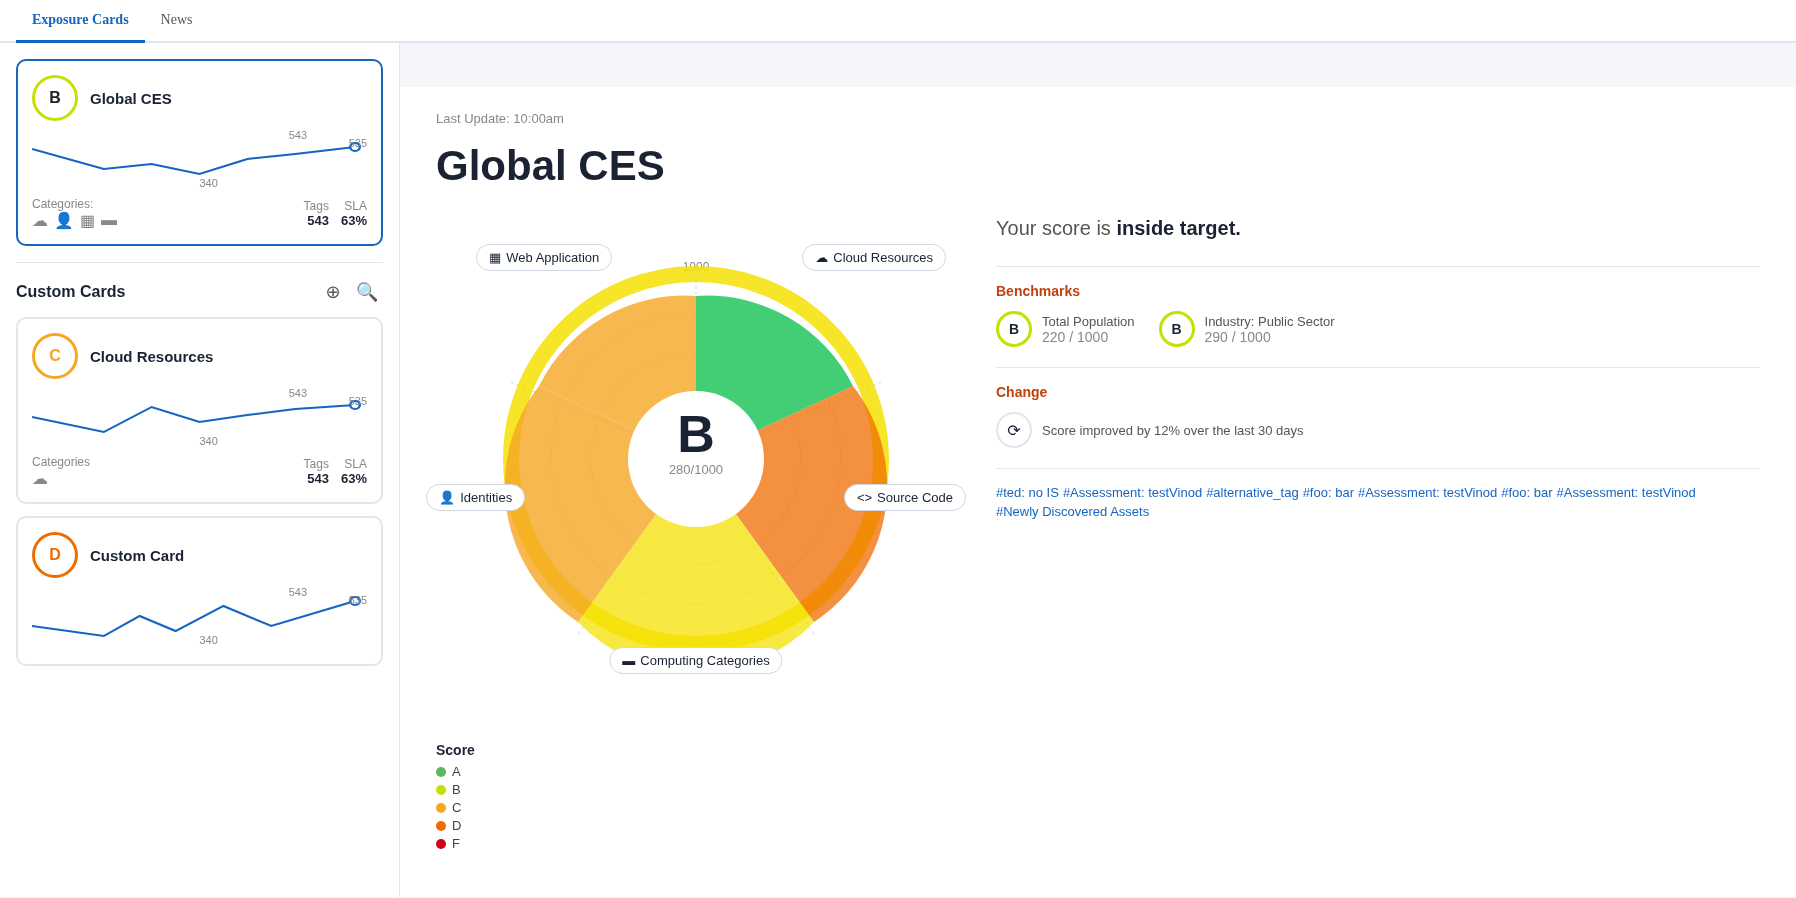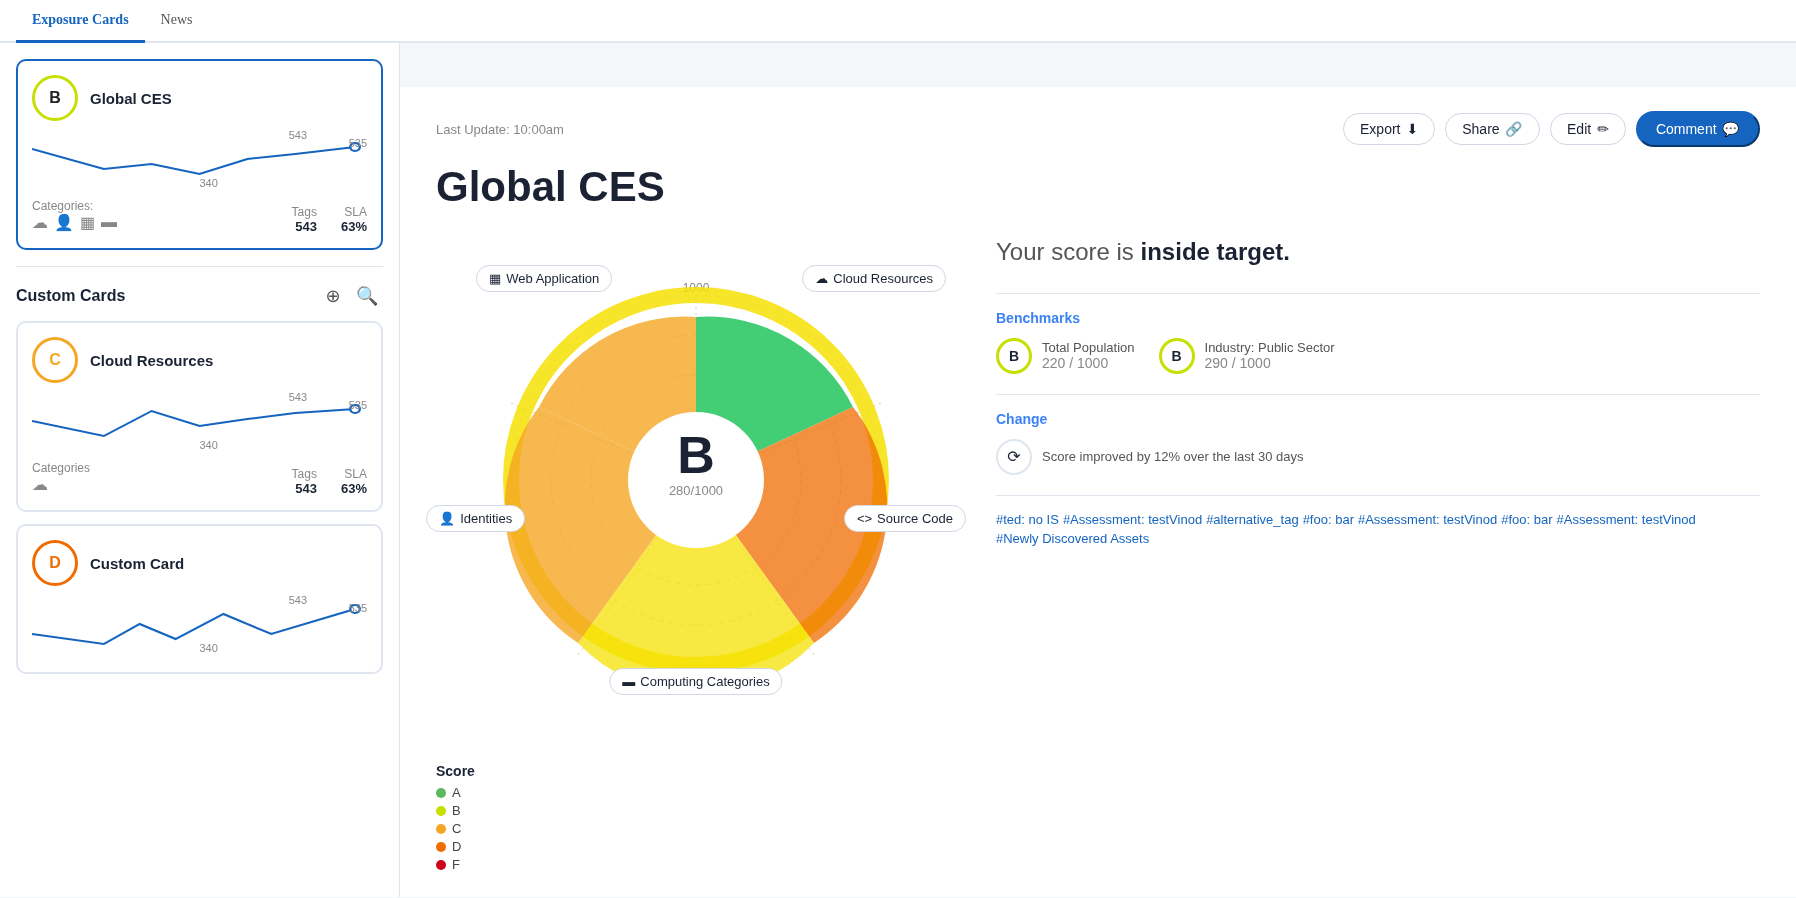--- a/index.html
+++ b/index.html
@@ -142,22 +142,21 @@
       color: #888;
     }
     .cat-icons {
       display: flex;
       gap: 6px;
       color: #888;
       font-size: 16px;
     }
     .tags-sla {
       display: flex;
-      gap: 24px;
-      margin-top: 8px;
+      gap: 12px;
     }
     .tags-sla-item {
       text-align: right;
       font-size: 12px;
       color: #888;
     }
     .tags-sla-item strong {
       display: block;
       font-size: 13px;
       font-weight: 700;
@@ -281,39 +280,39 @@
       border-radius: 50%;
     }
 
     
     .right-panel {
       flex: 1;
       padding-top: 0;
     }
 
     .score-summary {
-      font-size: 24px;
+      font-size: 20px;
       color: #555;
       margin-bottom: 24px;
       line-height: 1.4;
     }
     .score-summary strong {
       color: #1a2233;
       font-weight: 800;
     }
 
     .info-section {
       margin-bottom: 20px;
       border-top: 1px solid #e0e6ef;
       padding-top: 16px;
     }
     .info-section-title {
       font-size: 14px;
       font-weight: 700;
-      color: #3b82f6;
+      color: #c2410c;
       margin-bottom: 12px;
     }
 
     .benchmarks-row {
       display: flex;
       gap: 24px;
     }
     .benchmark-item {
       display: flex;
       align-items: center;
@@ -499,38 +498,20 @@
         </svg>
       </div>
     </div>
   </aside>
 
   <main class="main-content">
     <div class="main-inner">
 
       <div class="main-toolbar">
         <span class="last-update">Last Update: 10:00am</span>
-        <div class="toolbar-actions">
-          <button class="action-btn">
-            <span>Export</span>
-            <span>⬇</span>
-          </button>
-          <button class="action-btn">
-            <span>Share</span>
-            <span>🔗</span>
-          </button>
-          <button class="action-btn">
-            <span>Edit</span>
-            <span>✏</span>
-          </button>
-          <button class="comment-btn">
-            <span>Comment</span>
-            <span>💬</span>
-          </button>
-        </div>
       </div>
 
       <h1 class="page-title">Global CES</h1>
 
       <div class="chart-section">
 
         <div style="display:flex;flex-direction:column;align-items:flex-start;">
           <div class="radar-wrapper">
             
             <svg width="520" height="480" viewBox="0 0 520 480">

